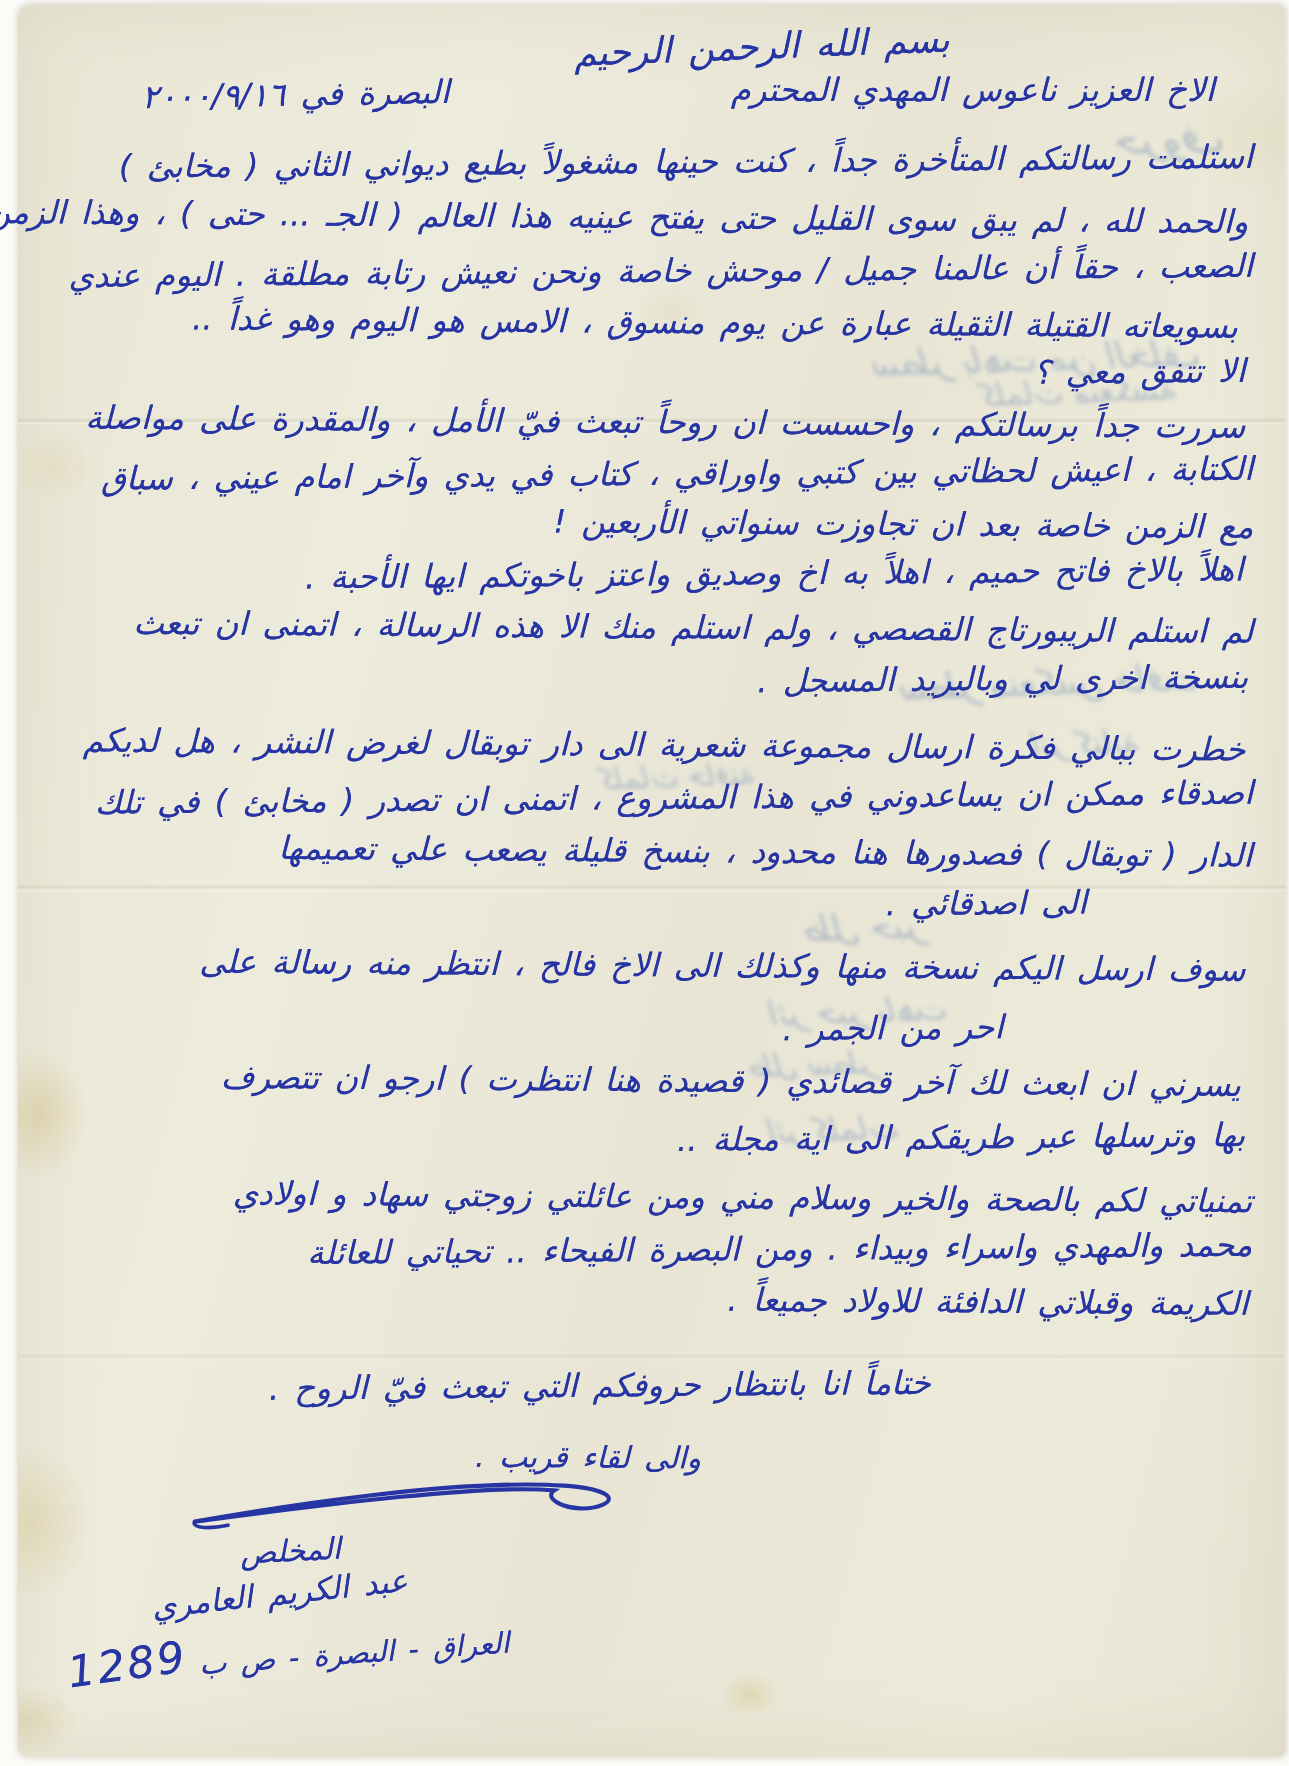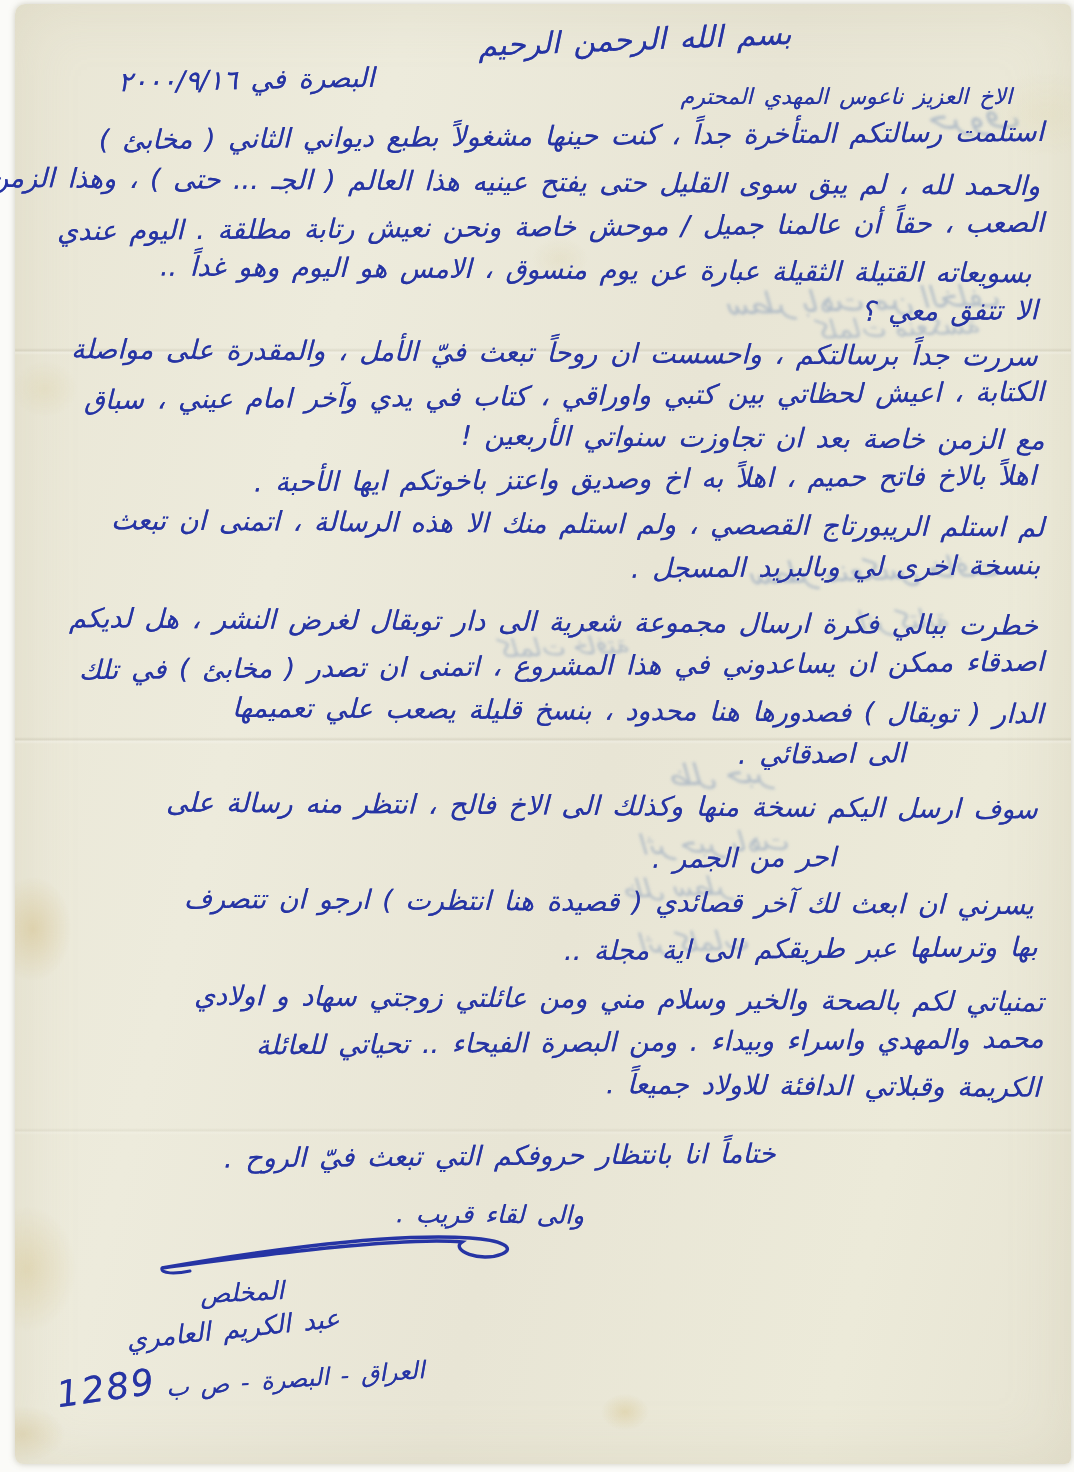--- a/index.html
+++ b/index.html
@@ -67,21 +67,21 @@
     <div class="ghost" style="top:600px;right:120px;font-size:27px">اثر كتابة</div>
     <div class="ghost" style="top:628px;right:440px;font-size:25px">كلمات خافتة</div>
     <div class="ghost" style="top:752px;right:300px">ظل حبر</div>
     <div class="ghost" style="top:822px;right:280px;font-size:28px">اثر حبر باهت</div>
     <div class="ghost" style="top:868px;right:340px;font-size:26px">ظل سطر</div>
     <div class="ghost" style="top:922px;right:320px;font-size:27px">اثر كلمات</div>
   </div>
 
   <div class="hdr" style="top:22px;right:282px;font-size:30px;transform:rotate(-2.2deg)">بسم الله الرحمن الرحيم</div>
   <div class="hdr" style="top:64px;left:118px;font-size:27px;transform:rotate(-1deg)">البصرة في ٢٠٠٠/٩/١٦</div>
-  <div class="hdr" style="top:84px;right:62px;font-size:22px">الاخ العزيز ناعوس المهدي المحترم</div>
+  <div class="hdr" style="top:60px;right:62px;font-size:27px">الاخ العزيز ناعوس المهدي المحترم</div>
 
   <div class="ln" style="top:120px;right:30px">استلمت رسالتكم المتأخرة جداً ، كنت حينها مشغولاً بطبع ديواني الثاني ( مخابئ )</div>
   <div class="ln" style="top:166px;right:34px">والحمد لله ، لم يبق سوى القليل حتى يفتح عينيه هذا العالم ( الجـ ... حتى ) ، وهذا الزمن</div>
   <div class="ln" style="top:211px;right:30px">الصعب ، حقاً أن عالمنا جميل / موحش خاصة ونحن نعيش رتابة مطلقة . اليوم عندي</div>
   <div class="ln" style="top:254px;right:42px">بسويعاته القتيلة الثقيلة عبارة عن يوم منسوق ، الامس هو اليوم وهو غداً ..</div>
   <div class="ln" style="top:295px;right:36px">الا تتفق معي ؟</div>
   <div class="ln" style="top:337px;right:36px">سررت جداً برسالتكم ، واحسست ان روحاً تبعث فيّ الأمل ، والمقدرة على مواصلة</div>
   <div class="ln" style="top:380px;right:30px">الكتابة ، اعيش لحظاتي بين كتبي واوراقي ، كتاب في يدي وآخر امام عيني ، سباق</div>
   <div class="ln" style="top:422px;right:30px">مع الزمن خاصة بعد ان تجاوزت سنواتي الأربعين !</div>
   <div class="ln" style="top:463px;right:38px">اهلاً بالاخ فاتح حميم ، اهلاً به اخ وصديق واعتز باخوتكم ايها الأحبة .</div>

